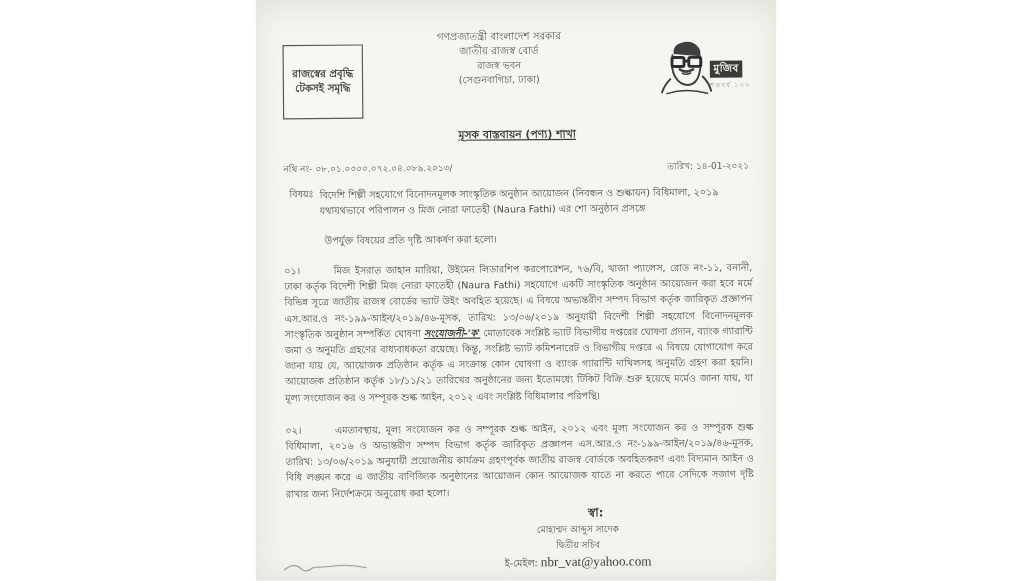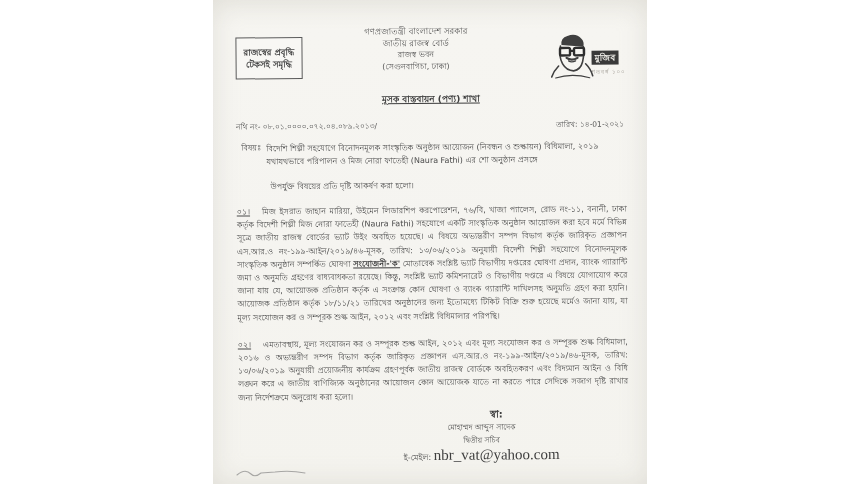--- a/index.html
+++ b/index.html
@@ -11,21 +11,21 @@
   .photo { position:absolute; left:213px; top:0; width:434px; height:484px;
            background:
              linear-gradient(180deg,#f2f1ec 0%, #f6f5f1 6%, #f5f4f0 55%, #f4f3ee 100%);
            box-shadow: inset 0 0 26px rgba(190,186,176,.35);
            overflow:hidden; }
   .sheet { position:absolute; inset:0; padding:24px 20px 0 24px;
            transform:rotate(-0.45deg); color:#4a4a4a; font-size:8px; line-height:12px; }
 
   
   .hdr { display:flex; align-items:flex-start; }
-  .slogan-box { margin-top:12px; border:1.2px solid #5a5a5a; padding:8px 7px;
+  .slogan-box { margin-top:12px; border:1.2px solid #5a5a5a; padding:18px 7px;
                 text-align:center; font-weight:bold; font-size:8.5px; line-height:12px;
                 color:#424242; background:rgba(255,255,255,.25); }
   .org { flex:1; text-align:center; line-height:11.5px; color:#555; padding-top:2px; }
   .org .l1 { font-size:8.5px; }
   .org .l2 { font-size:8.5px; }
   .org .l3 { font-size:8px; }
   .org .l4 { font-size:8px; }
   .branch { text-align:center; font-weight:bold; font-size:9px; color:#3e3e3e;
             text-decoration:underline; margin-top:9px; }
 
@@ -44,31 +44,31 @@
 
   
   .subject { display:flex; margin-top:9px; }
   .subject .lbl { width:30px; flex:0 0 30px; color:#4a4a4a;text-align:center; }
   .subject .txt { flex:1; text-align:left; line-height:13px; color:#4a4a4a; }
 
   .salutation { margin-top:13px; padding-left:34px; color:#4a4a4a; }
 
   
   .para { margin-top:12px; text-align:justify; line-height:13.2px; color:#4a4a4a; }
-  .para .num { margin-right:12px;text-decoration:underline; }
-  .para .hl { font-weight:bold; text-decoration:underline; color:#3c3c3c; }
+  .para .num { margin-right:28px; }
+  .para .hl { font-weight:bold; text-decoration:underline; color:#3c3c3c;font-style:italic; }
   .para2 { margin-top:14px; }
 
   
   .sig { width:178px; margin:6px 58px 0 auto; text-align:center; color:#4a4a4a; }
   .sig .mark { font-size:10px; font-weight:bold; color:#3e3e3e; margin-left:30px; }
   .sig .name { margin-top:1px; font-size:7.5px; }
   .sig .desig { margin-top:1px; font-size:7.5px; }
   .sig .email-row { margin-top:2px; font-size:8px; }
-  .sig .email { font-family:"Liberation Serif","DejaVu Serif",serif; font-size:15px; color:#3f3f3f; }
+  .sig .email { font-family:"Liberation Serif","DejaVu Serif",serif; font-size:11px; color:#3f3f3f; }
 
   .scribble { position:absolute; left:22px; bottom:2px; opacity:.55; }
 </style>
 </head>
 <body>
 
 <div class="stage">
   <div class="photo">
     <div class="sheet">
 

